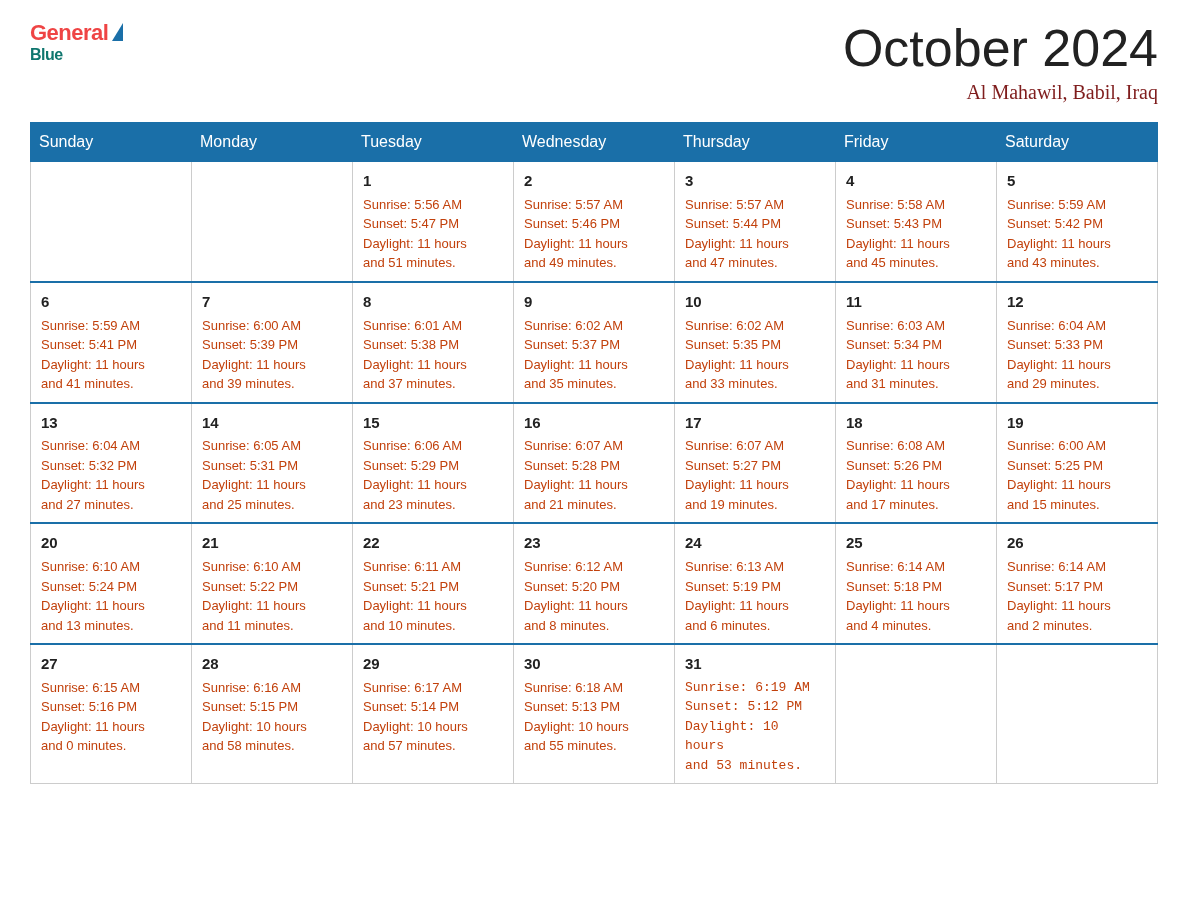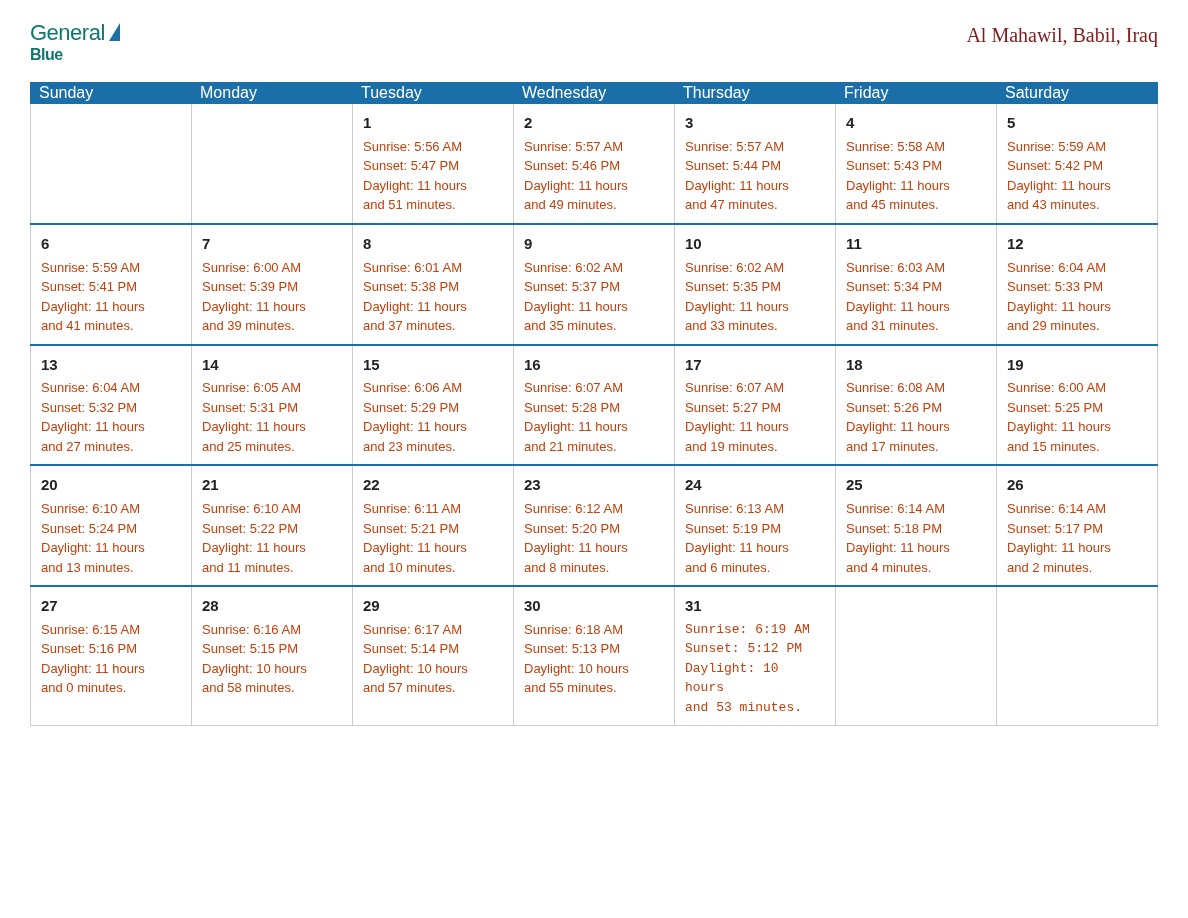--- a/index.html
+++ b/index.html
@@ -22,22 +22,22 @@
       flex-direction: column;
       align-items: flex-start;
     }
     .logo-top {
       display: flex;
       align-items: center;
       gap: 2px;
     }
     .logo-general {
       font-size: 22px;
-      font-weight: normal;
-      color: #0f766e;
+      font-weight: bold;
+      color: #ef4444;
       letter-spacing: -0.5px;
     }
     .logo-triangle {
       width: 0;
       height: 0;
       border-left: 11px solid transparent;
       border-bottom: 18px solid #1a6fa8;
       margin-left: 2px;
       margin-top: -2px;
     }
@@ -66,21 +66,21 @@
     .calendar {
       width: 100%;
       border-collapse: collapse;
       border: 1.5px solid #ccc;
     }
     .calendar th {
       background: #1a6fa8;
       color: #fff;
       font-size: 16px;
       font-weight: normal;
-      padding: 1px 8px;
+      padding: 10px 8px;
       text-align: left;
       border: 1px solid #1a6fa8;
     }
     .calendar td {
       vertical-align: top;
       padding: 8px 10px;
       border: 1px solid #ccc;
       width: 14.28%;
       min-height: 100px;
       font-size: 13.5px;
@@ -112,20 +112,21 @@
   <div class="logo">
     <div class="logo-top">
       <span class="logo-general">General</span>
       <div class="logo-triangle"></div>
     </div>
     <div style="margin-left:0;">
       <span class="logo-line2">Blue</span>
     </div>
   </div>
   <div class="title-block">
+    <div class="calendar-title">October 2024</div>
     <div class="calendar-subtitle">Al Mahawil, Babil, Iraq</div>
   </div>
 </div>
 
 <table class="calendar">
   <thead>
     <tr>
     <th>Sunday</th>
         <th>Monday</th>
         <th>Tuesday</th>

